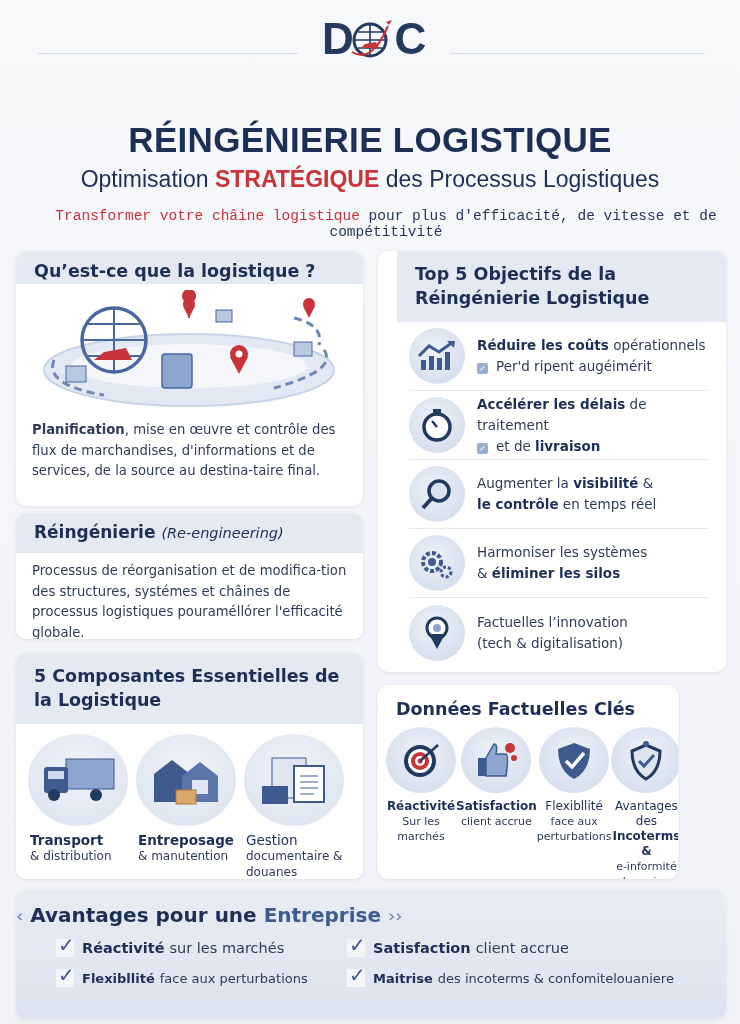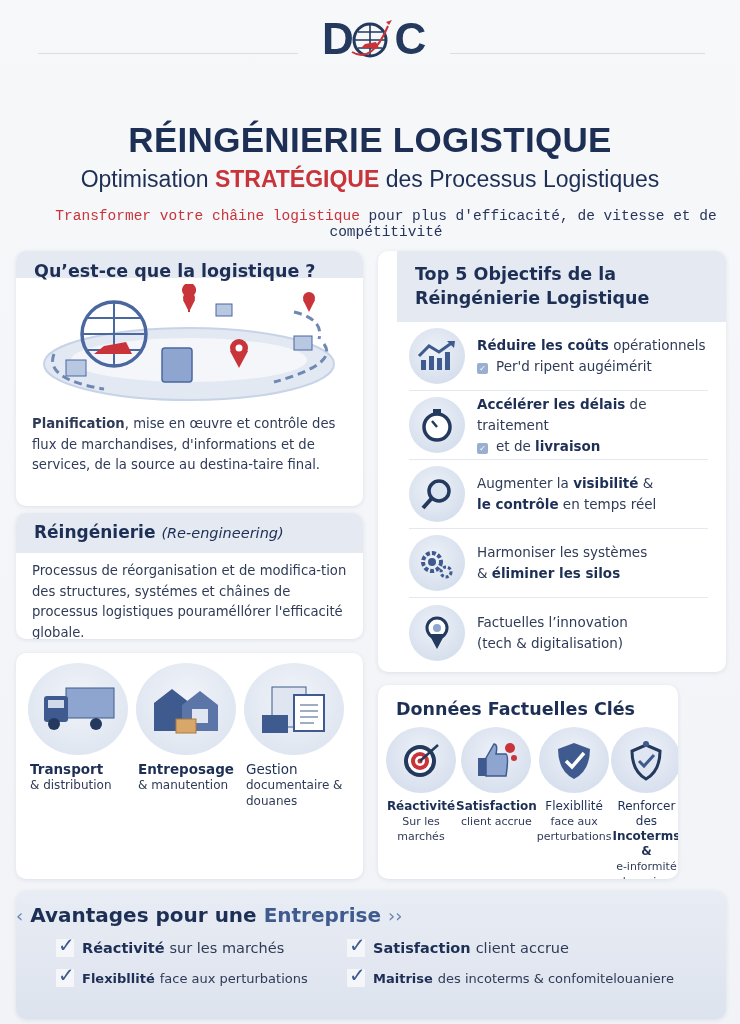--- a/index.html
+++ b/index.html
@@ -24,21 +24,21 @@
   .subtitle b { color: #c8343a; }
   .tagline { position: absolute; left: 16px; width: 740px; top: 208px; text-align: center; font-family: Liberation Mono, monospace; font-size: 14.5px; color: #27355a; }
   .tagline span.hl { color: #c8343a; }
 
   
   .card { position: absolute; background: #ffffff; border-radius: 10px; box-shadow: 0 1px 4px rgba(30,45,80,0.10); overflow: hidden; }
   .card-head { background: #e4e9f2; padding: 10px 18px; font-family: "DejaVu Sans", sans-serif; font-weight: bold; color: #1d2f55; }
   .card-body { padding: 8px 16px; font-size: 13.2px; line-height: 20.5px; color: #2f3b57; }
 
   #card-logistique { left: 16px; top: 251px; width: 347px; height: 255px; }
-  #card-logistique .card-head { font-size: 17.5px; height: 27px; }
+  #card-logistique .card-head { font-size: 17.5px; height: 33px; }
   .illus { position: relative; height: 122px; margin: 6px 8px 0 8px; }
 
   #card-reing { left: 16px; top: 513px; width: 347px; height: 126px; }
   #card-reing .card-head { font-size: 17px; height: 40px; padding-top: 9px; }
   #card-reing .card-head i { font-weight: normal; font-size: 14.5px; }
 
   #card-compos { left: 16px; top: 653px; width: 347px; height: 226px; }
   #card-compos .card-head { font-size: 17.5px; line-height: 24px; height: 71px; padding-top: 11px; }
   .compo-row { display: flex; padding: 10px 8px 0 8px; }
   .compo { width: 108px; text-align: left; }
@@ -123,20 +123,21 @@
   </div>
   <div class="card-body"><b>Planification</b><span>, mise en œuvre et contrôle des flux de marchandises, d'informations et de services, de la source au destina-taire final.</span></div>
 </div>
 
 <div class="card" id="card-reing">
   <div class="card-head"><span>Réingénierie</span> <i>(Re-engineering)</i></div>
   <div class="card-body">Processus de réorganisation et de modifica-tion des structures, systémes et châines de processus logistiques pouraméllórer l'efficacité globale.</div>
 </div>
 
 <div class="card" id="card-compos">
+  <div class="card-head">5 Composantes Essentielles de la Logistique</div>
   <div class="compo-row">
     <div class="compo">
       <div class="circle">
         <svg width="76" height="50" viewBox="0 0 76 50">
             <rect x="26" y="4" width="48" height="30" fill="#8ea6cf" stroke="#3e5a8e"></rect>
             <rect x="4" y="12" width="24" height="26" rx="3" fill="#3e5a8e"></rect>
             <rect x="8" y="16" width="16" height="8" fill="#cfdaeb"></rect>
             <circle cx="14" cy="40" r="6" fill="#23395d"></circle>
             <circle cx="56" cy="40" r="6" fill="#23395d"></circle>
           </svg>
@@ -267,21 +268,21 @@
       <div class="d2">face aux perturbations</div>
     </div>
     <div class="d-item">
       <div class="circle">
         <svg width="40" height="42" viewBox="0 0 40 42">
             <path d="M20 6 L34 12 Q34 32 20 40 Q6 32 6 12 Z" fill="#dfe6f2" stroke="#23395d" stroke-width="3"></path>
             <path d="M13 22 L18 27 L28 16" stroke="#3e5a8e" stroke-width="3" fill="none"></path>
             <circle cx="20" cy="5" r="3" fill="#3e5a8e"></circle>
           </svg>
       </div>
-      <div class="d1">Renforcer des</div>
+      <div class="d1">Avantages des</div>
       <div class="d1 bold">Incoterms &amp;</div>
       <div class="d2">e-informité douaniere</div>
     </div>
   </div>
 </div>
 
 <div class="card" id="card-avantages">
   <div class="av-title">
     <span class="deco">‹</span>
     <span>Avantages pour une </span><span class="accent">Entreprise</span>

